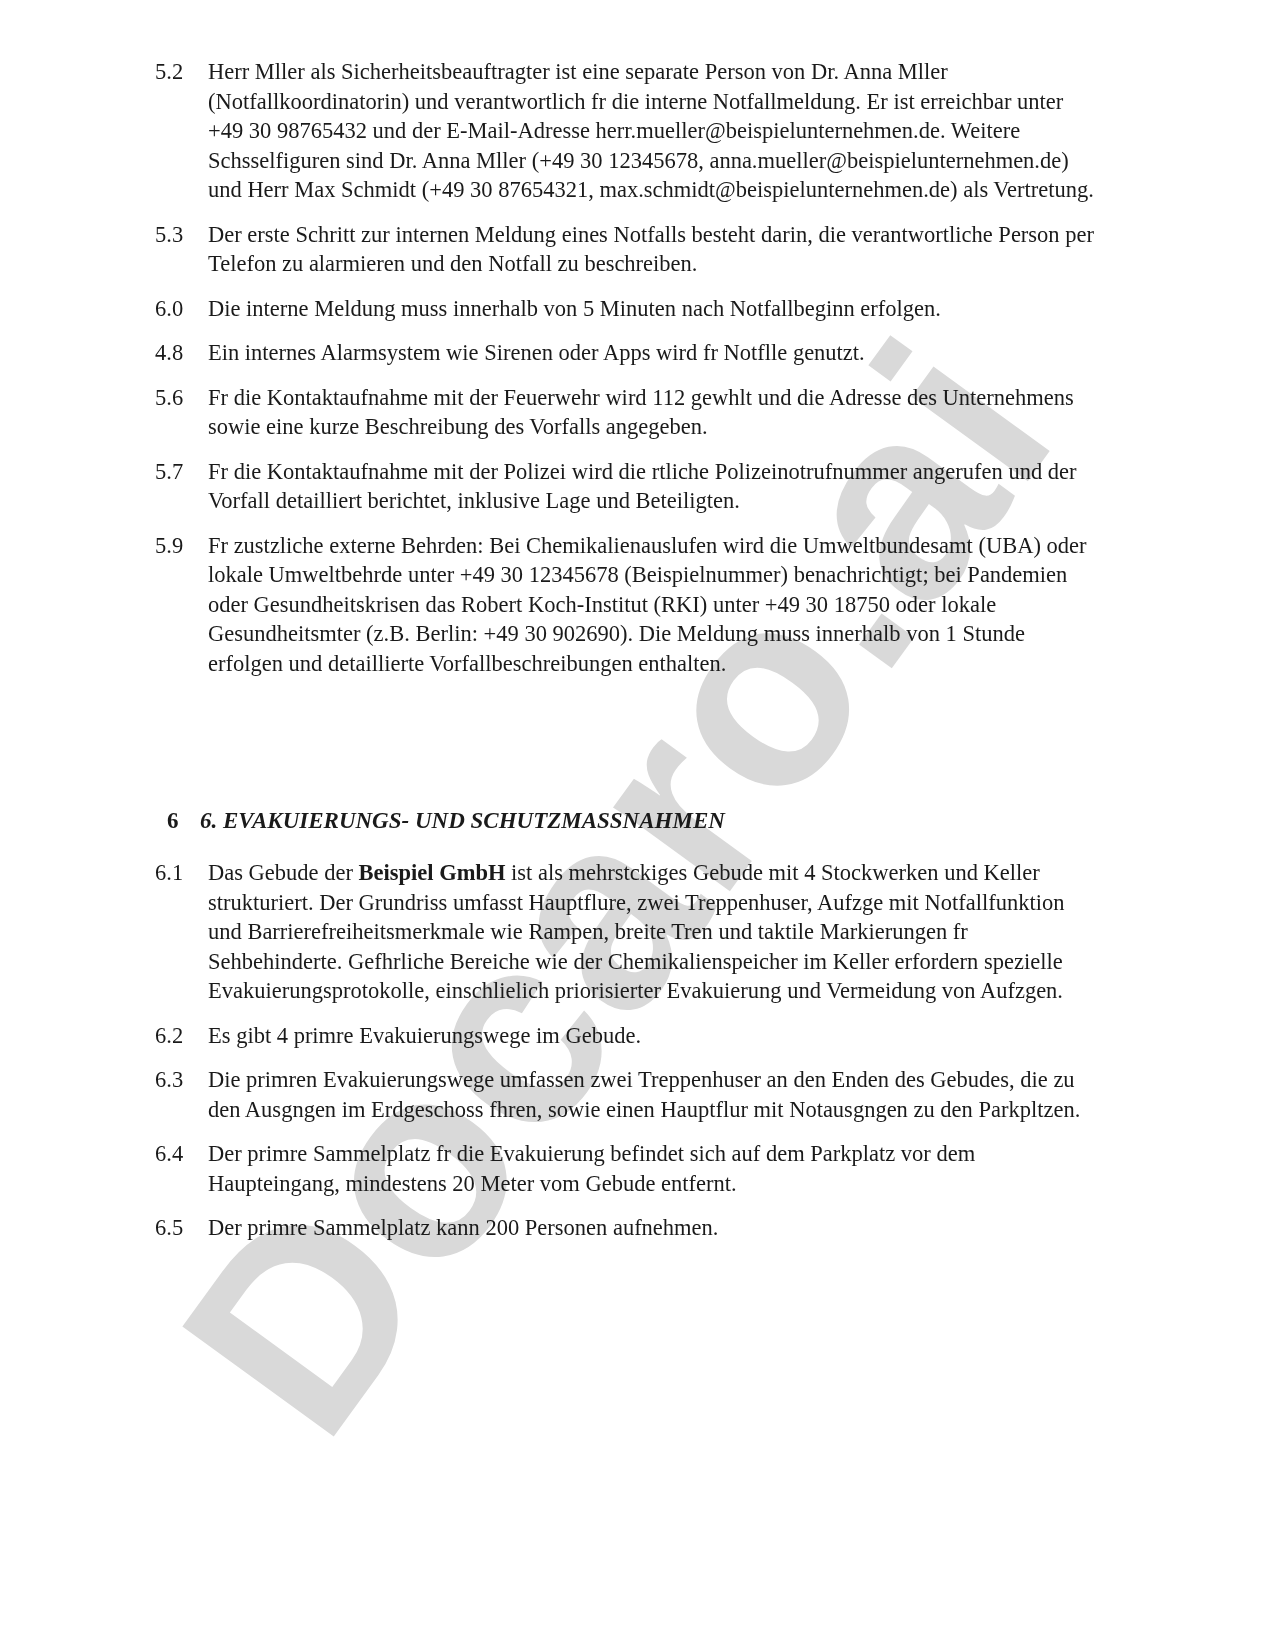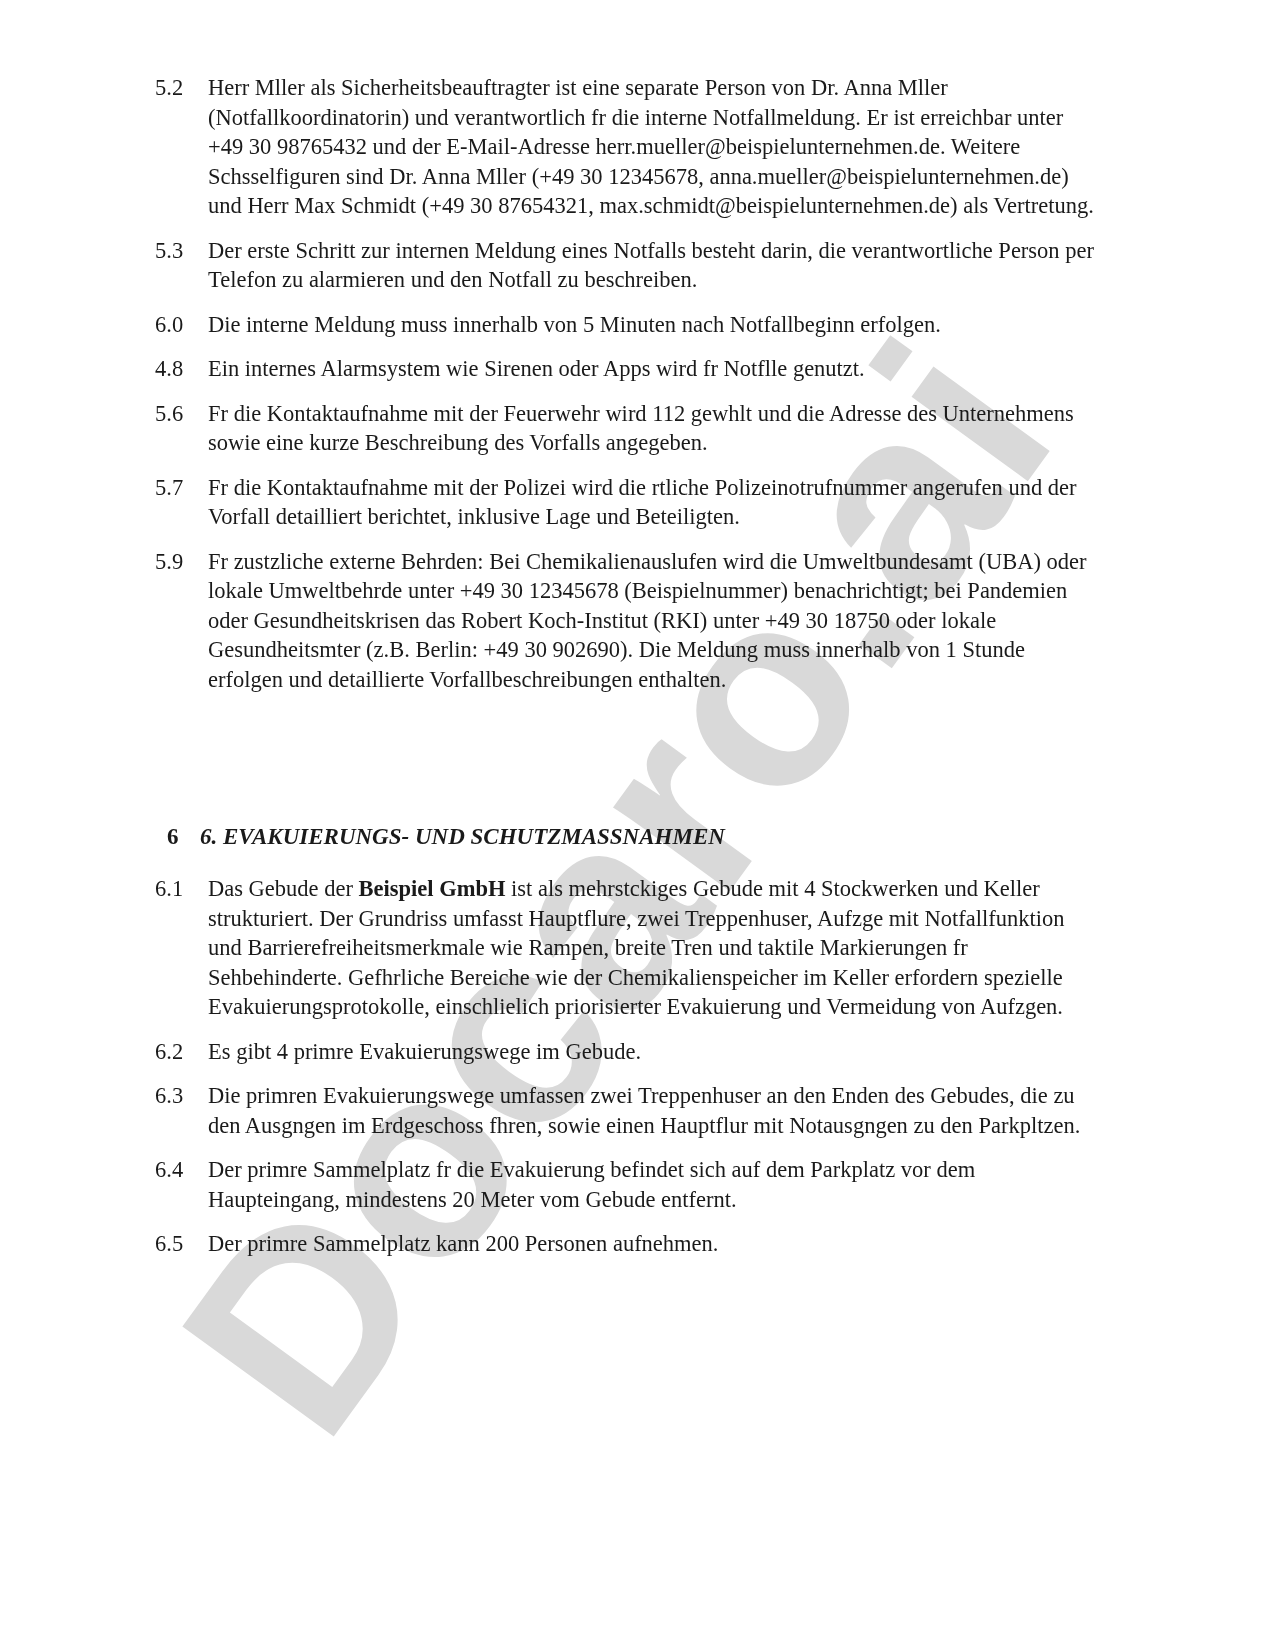--- a/index.html
+++ b/index.html
@@ -31,21 +31,21 @@
     color: #d9d9d9;
     transform: rotate(-54deg);
     transform-origin: center center;
     z-index: 0;
     white-space: nowrap;
     user-select: none;
   }
   .content {
     position: relative;
     z-index: 1;
-    padding: 73px 140px 0 155px;
+    padding: 57px 140px 0 155px;
   }
   .item {
     display: flex;
     margin: 0 0 15px 0;
     font-size: 22.5px;
     line-height: 29.5px;
   }
   .item .num {
     flex: 0 0 53px;
   }

